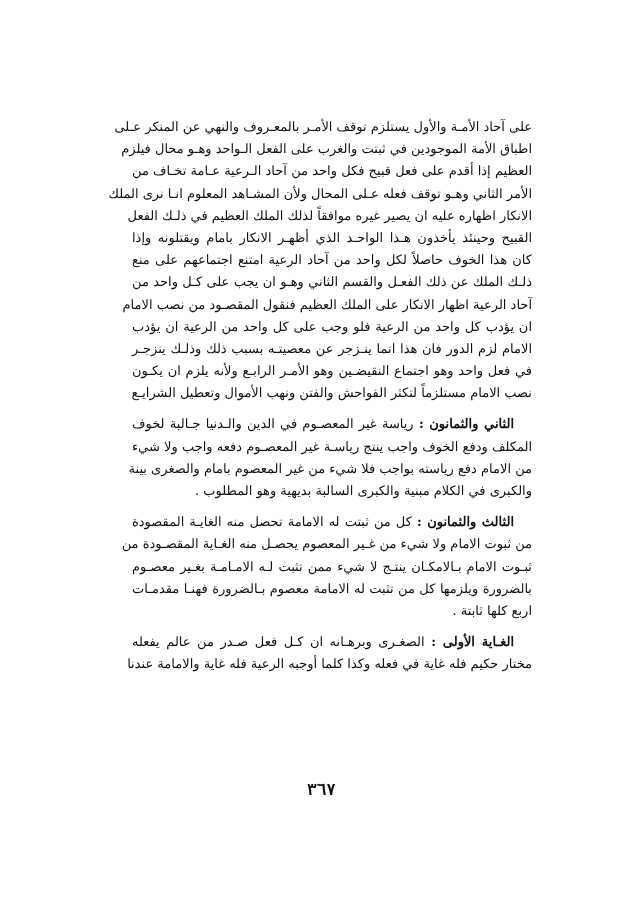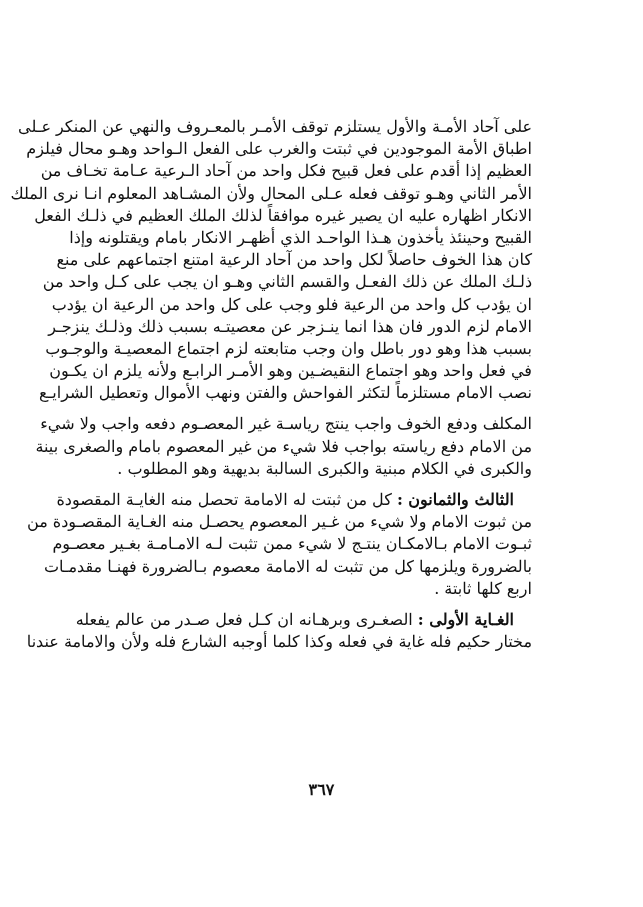--- a/index.html
+++ b/index.html
@@ -17,21 +17,21 @@
   }
   .page {
     position: absolute;
     left: 132px;
     top: 116px;
     width: 400px;
     direction: rtl;
   }
   .para {
     margin: 0;
-    font-size: 16px;
+    font-size: 13px;
     line-height: 22.2px;
     text-align: justify;
     text-align-last: right;
   }
   .para .line {
     display: block;
     text-align: justify;
     text-align-last: justify;
     white-space: nowrap;
     height: 22.2px;
@@ -48,68 +48,69 @@
   }
   .heading-term {
     font-weight: bold;
   }
   .page-number {
     position: absolute;
     top: 780px;
     left: 0;
     width: 643px;
     text-align: center;
-    font-family: Liberation Serif, serif;
+    font-family: Liberation Mono, monospace;
     font-size: 16px;
     font-weight: bold;
     direction: rtl;
     color: #111111;
   }
 </style>
 </head>
 <body>
 
 <div class="page">
 
   <p class="para">
     <span class="line first">على آحاد الأمـة والأول يستلزم توقف الأمـر بالمعـروف والنهي عن المنكر عـلى</span>
     <span class="line">اطباق الأمة الموجودين في ثبتت والغرب على الفعل الـواحد وهـو محال فيلزم</span>
     <span class="line">العظيم إذا أقدم على فعل قبيح فكل واحد من آحاد الـرعية عـامة تخـاف من</span>
     <span class="line">الأمر الثاني وهـو توقف فعله عـلى المحال ولأن المشـاهد المعلوم انـا نرى الملك</span>
     <span class="line">الانكار اظهاره عليه ان يصير غيره موافقاً لذلك الملك العظيم في ذلـك الفعل</span>
     <span class="line">القبيح وحينئذ يأخذون هـذا الواحـد الذي أظهـر الانكار بامام ويقتلونه وإذا</span>
     <span class="line">كان هذا الخوف حاصلاً لكل واحد من آحاد الرعية امتنع اجتماعهم على منع</span>
     <span class="line">ذلـك الملك عن ذلك الفعـل والقسم الثاني وهـو ان يجب على كـل واحد من</span>
+    <span class="line">آحاد الرعية اظهار الانكار على الملك العظيم فنقول المقصـود من نصب الامام</span>
     <span class="line">ان يؤدب كل واحد من الرعية فلو وجب على كل واحد من الرعية ان يؤدب</span>
     <span class="line">الامام لزم الدور فان هذا انما ينـزجر عن معصيتـه بسبب ذلك وذلـك ينزجـر</span>
-    <span class="line">بسبب هذا وهو دور باطل وان وجب متابعته لزم اجتماع المعصيـة والوجـوب</span>
     <span class="line">في فعل واحد وهو اجتماع النقيضـين وهو الأمـر الرابـع ولأنه يلزم ان يكـون</span>
     <span class="line">نصب الامام مستلزماً لتكثر الفواحش والفتن ونهب الأموال وتعطيل الشرايـع</span>
   </p>
 
   <div class="gap"></div>
 
   <p class="para indent">
+    <span class="line first"><span class="heading-term">الثاني والثمانون :</span> <span>رياسة غير المعصـوم في الدين والـدنيا جـالبة لخوف</span></span>
     <span class="line">المكلف ودفع الخوف واجب ينتج رياسـة غير المعصـوم دفعه واجب ولا شيء</span>
     <span class="line">من الامام دفع رياسته بواجب فلا شيء من غير المعصوم بامام والصغرى بينة</span>
     <span class="line last">والكبرى في الكلام مبنية والكبرى السالبة بديهية وهو المطلوب .</span>
   </p>
 
   <div class="gap"></div>
 
   <p class="para indent">
     <span class="line first"><span class="heading-term">الثالث والثمانون :</span> <span>كل من ثبتت له الامامة تحصل منه الغايـة المقصودة</span></span>
     <span class="line">من ثبوت الامام ولا شيء من غـير المعصوم يحصـل منه الغـاية المقصـودة من</span>
     <span class="line">ثبـوت الامام بـالامكـان ينتـج لا شيء ممن تثبت لـه الامـامـة بغـير معصـوم</span>
     <span class="line">بالضرورة ويلزمها كل من تثبت له الامامة معصوم بـالضرورة فهنـا مقدمـات</span>
     <span class="line last">اربع كلها ثابتة .</span>
   </p>
 
   <div class="gap"></div>
 
   <p class="para indent">
     <span class="line first"><span class="heading-term">الغـاية الأولى :</span> <span>الصغـرى وبرهـانه ان كـل فعل صـدر من عالم يفعله</span></span>
-    <span class="line">مختار حكيم فله غاية في فعله وكذا كلما أوجبه الشارع فله ولأن والامامة عندنا</span>
+    <span class="line">مختار حكيم فله غاية في فعله وكذا كلما أوجبه الرعية فله غاية والامامة عندنا</span>
   </p>
 
 </div>
 
 <div class="page-number">٣٦٧</div>
 
 </body></html>

